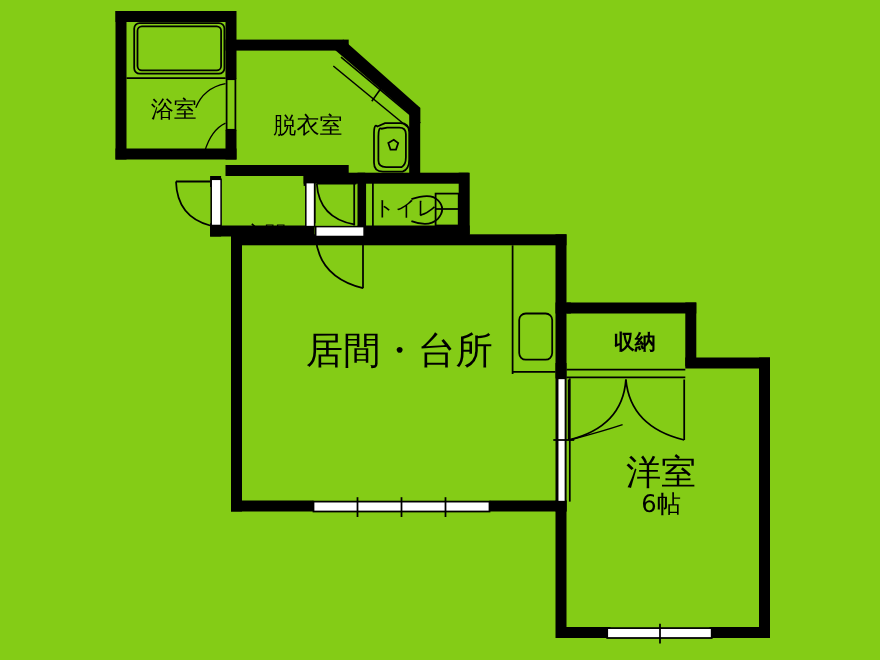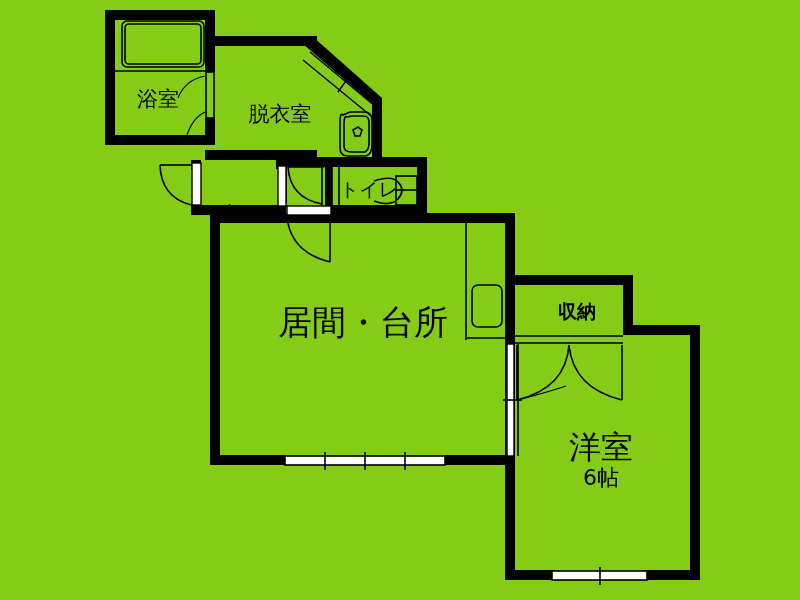--- a/index.html
+++ b/index.html
@@ -29,21 +29,21 @@
   }
   .room-label {
     position: absolute;
     color: #000000;
     font-family: "DejaVu Sans", sans-serif;
     text-align: center;
     line-height: 1.12;
     white-space: nowrap;
     user-select: none;
   }
-  .label-lg { font-size: 34px; }
+  .label-lg { font-size: 34px; font-family: Liberation Mono, monospace; }
   .label-md { font-size: 25px; }
   .label-sm { font-size: 21px; }
   .label-xs { font-size: 19px; }
   .area-line { display: block; font-size: 33px; }
   .area-line-sm { display: block; font-size: 22px; }
 </style>
 </head>
 <body>
 
 <div id="floorplan-root">
@@ -186,18 +186,18 @@
   </div>
 
   <div class="room-label label-lg" style="left:363px; top:322px; transform:translate(-50%,-50%);">
     <span>居間・台所</span>
   </div>
 
   <div class="room-label label-xs" style="left:577px; top:312px; transform:translate(-50%,-50%);font-weight:bold;">
     <span>収納</span>
   </div>
 
-  <div class="room-label label-md" style="left:601px; top:460px; transform:translate(-50%,-50%);">
+  <div class="room-label label-md" style="left:601px; top:442px; transform:translate(-50%,-50%);">
     <span style="font-size:32px;">洋室</span>
     <span class="area-line-sm">6帖</span>
   </div>
 
 </div>
 
 </body></html>

